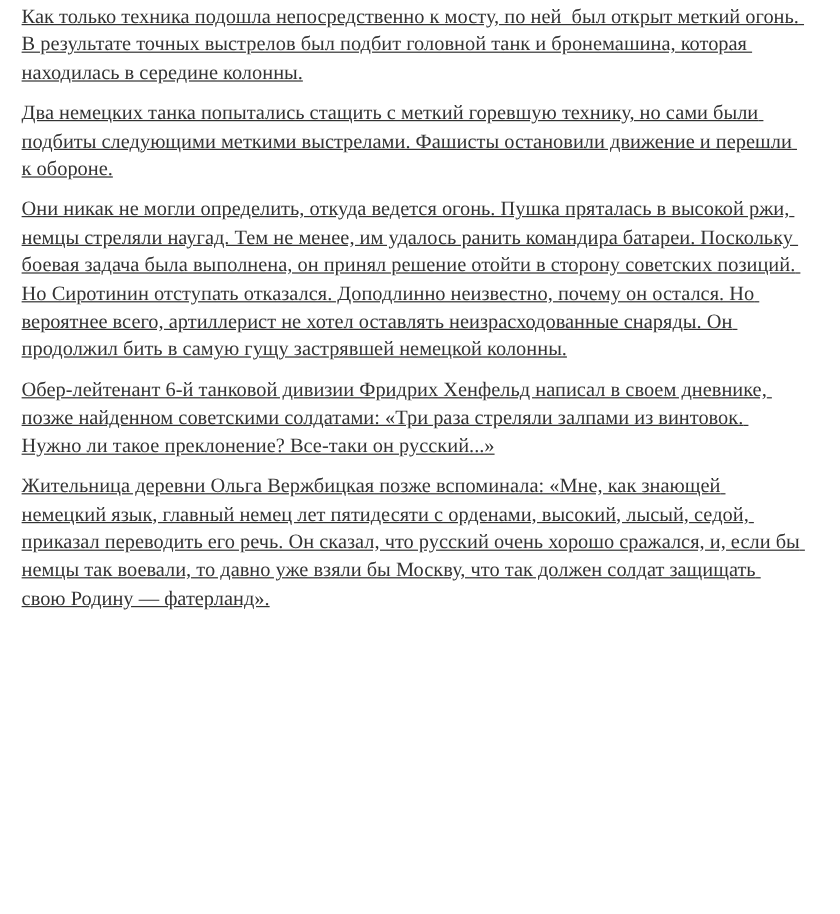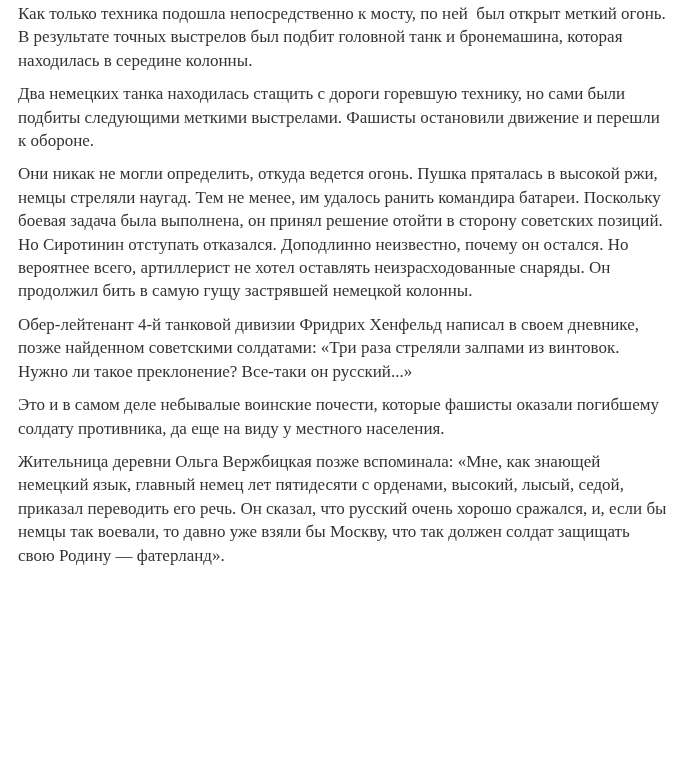--- a/index.html
+++ b/index.html
@@ -18,26 +18,26 @@
     width: 700px;
     padding: 2px 15px 0 18px;
     color: #333333;
     font-size: 17px;
     line-height: 23.4px;
     text-rendering: optimizeLegibility;
   }
   .article p {
     margin: 0 16px 10px 0;
     white-space: pre-wrap; 
+    text-decoration: underline;
   }
 </style>
 </head>
 <body style="background: rgb(255, 255, 255);">
 
 <main class="article" style="color: rgb(51, 51, 51);">
   <p>Как только техника подошла непосредственно к мосту, по ней  был открыт меткий огонь. В результате точных выстрелов был подбит головной танк и бронемашина, которая находилась в середине колонны.</p>
-  <p>Два немецких танка находилась стащить с дороги горевшую технику, но сами были подбиты следующими меткими выстрелами. Фашисты остановили движение и перешли к обороне.</p>
+  <p>Два немецких танка попытались стащить с меткий горевшую технику, но сами были подбиты следующими меткими выстрелами. Фашисты остановили движение и перешли к обороне.</p>
   <p>Они никак не могли определить, откуда ведется огонь. Пушка пряталась в высокой ржи, немцы стреляли наугад. Тем не менее, им удалось ранить командира батареи. Поскольку боевая задача была выполнена, он принял решение отойти в сторону советских позиций. Но Сиротинин отступать отказался. Доподлинно неизвестно, почему он остался. Но вероятнее всего, артиллерист не хотел оставлять неизрасходованные снаряды. Он продолжил бить в самую гущу застрявшей немецкой колонны.</p>
-  <p>Обер-лейтенант 4-й танковой дивизии Фридрих Хенфельд написал в своем дневнике, позже найденном советскими солдатами: «Три раза стреляли залпами из винтовок. Нужно ли такое преклонение? Все-таки он русский...»</p>
-  <p>Это и в самом деле небывалые воинские почести, которые фашисты оказали погибшему солдату противника, да еще на виду у местного населения.</p>
+  <p>Обер-лейтенант 6-й танковой дивизии Фридрих Хенфельд написал в своем дневнике, позже найденном советскими солдатами: «Три раза стреляли залпами из винтовок. Нужно ли такое преклонение? Все-таки он русский...»</p>
   <p>Жительница деревни Ольга Вержбицкая позже вспоминала: «Мне, как знающей немецкий язык, главный немец лет пятидесяти с орденами, высокий, лысый, седой, приказал переводить его речь. Он сказал, что русский очень хорошо сражался, и, если бы немцы так воевали, то давно уже взяли бы Москву, что так должен солдат защищать свою Родину — фатерланд».</p>
 
 </main>
 
 </body></html>

